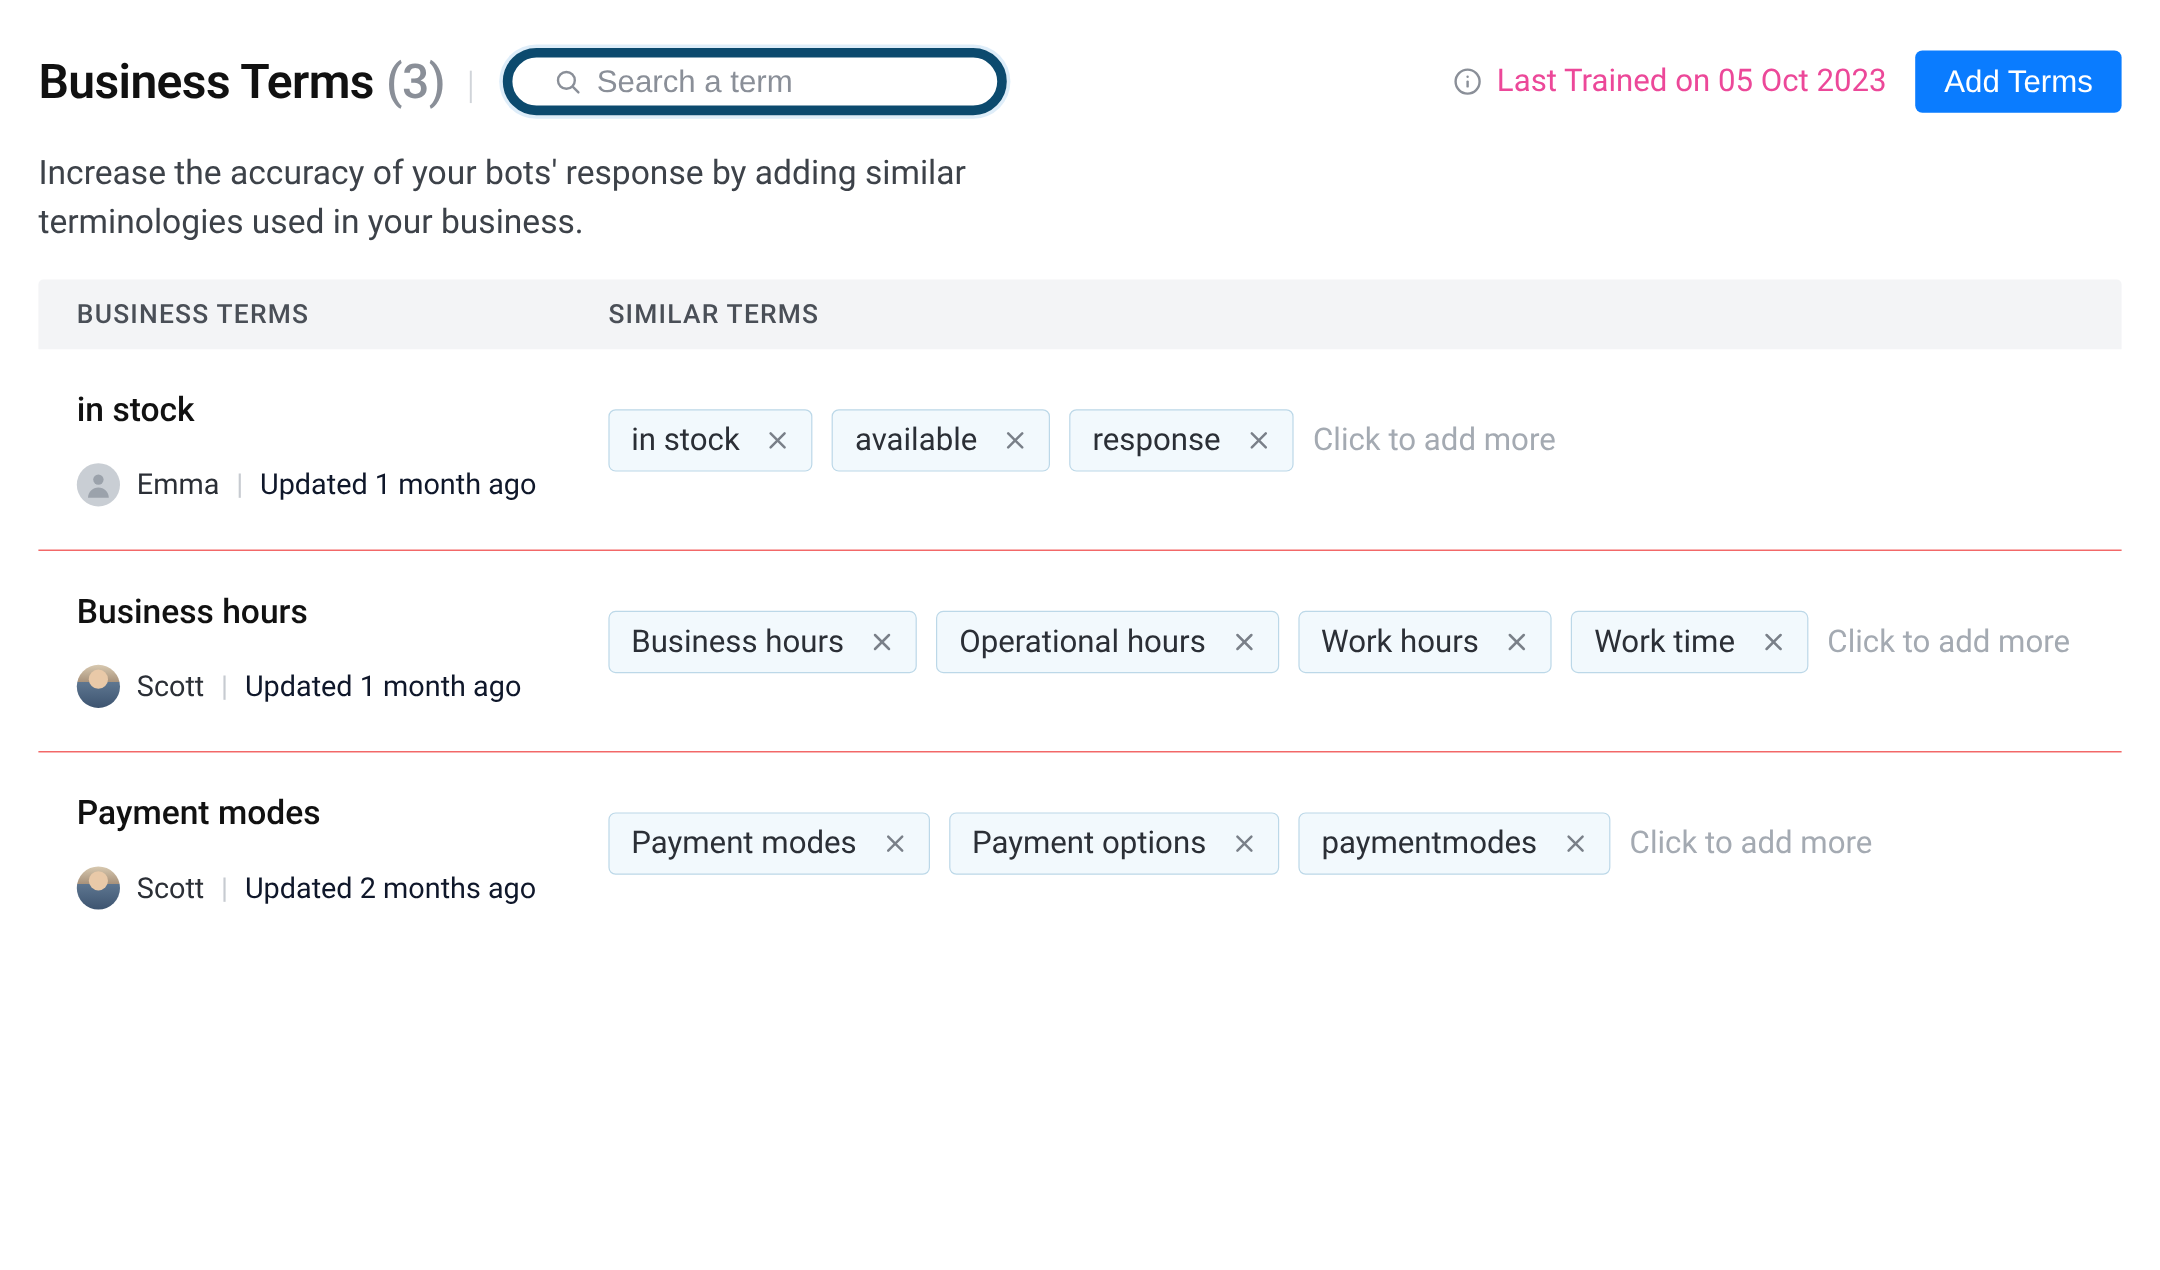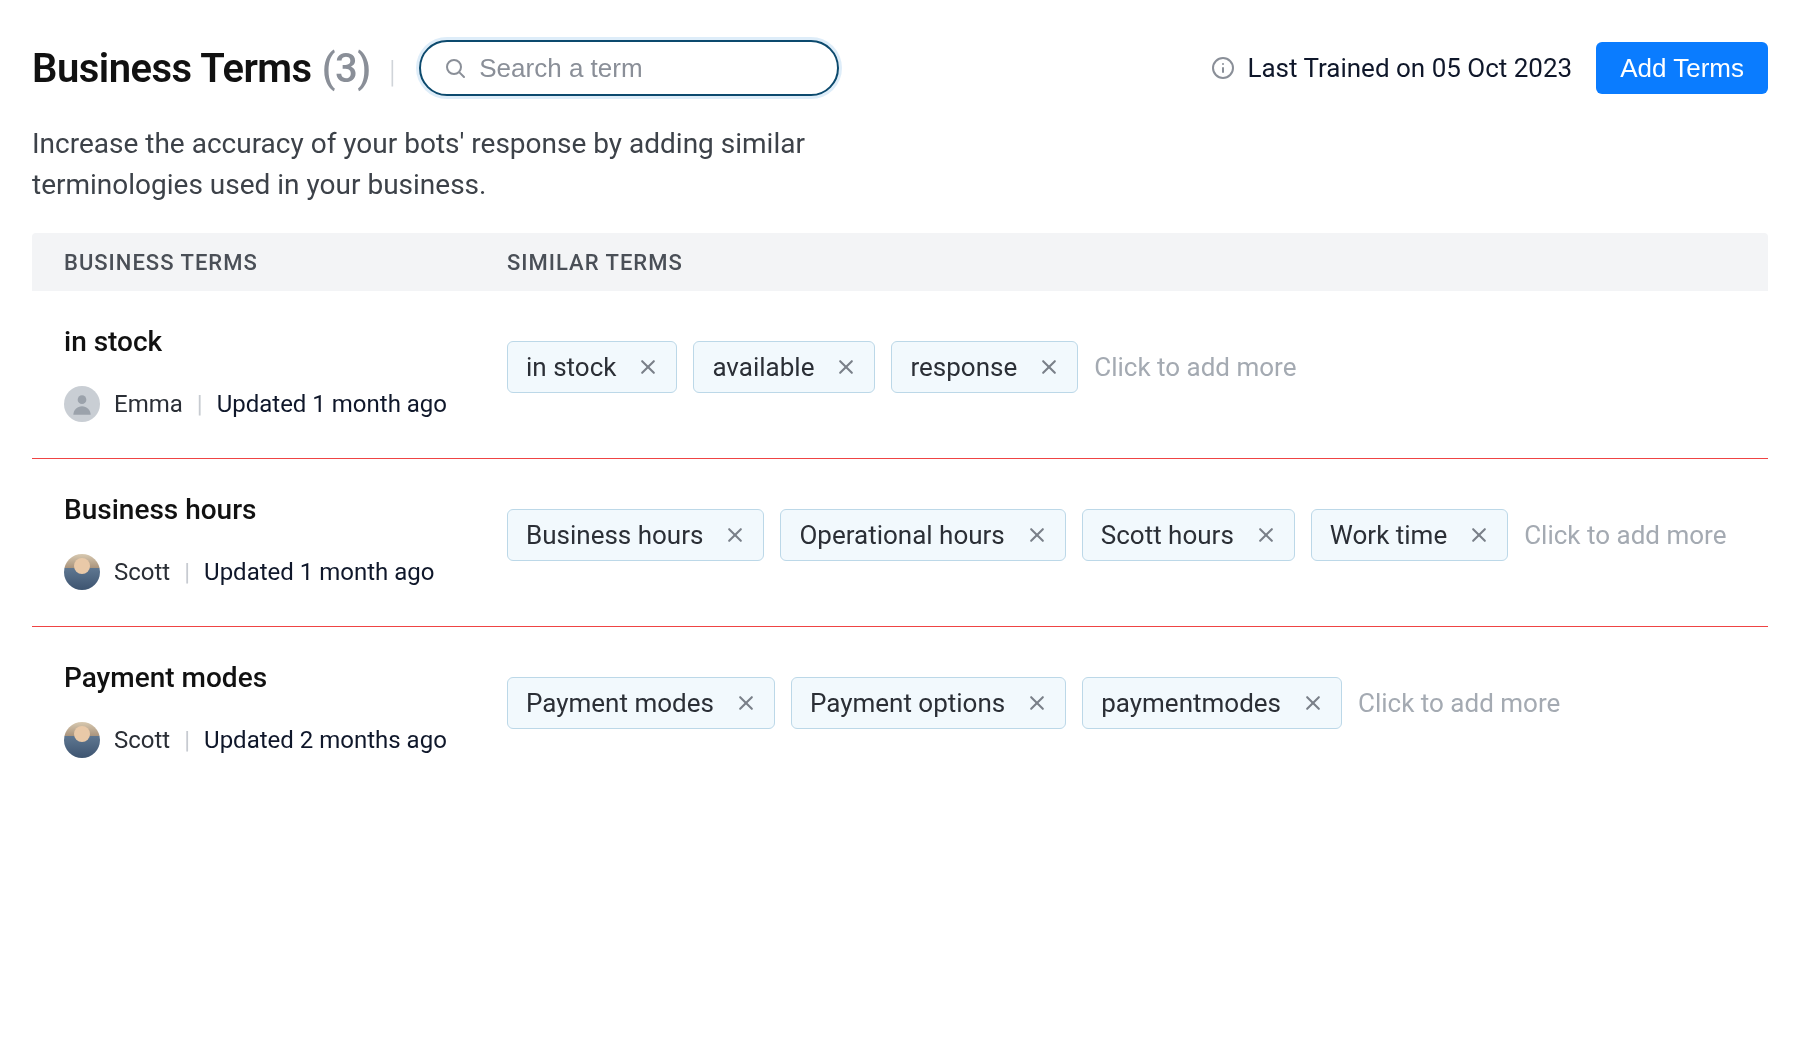--- a/index.html
+++ b/index.html
@@ -32,45 +32,45 @@
   .title-sep {
     color: #d0d4d9;
     font-size: 32px;
     font-weight: 300;
     margin-left: 8px;
   }
 
   .search-wrap {
     display: flex;
     align-items: center;
-    border: 2px solid #0c4a6e;
+    border: 8px solid #0c4a6e;
     border-radius: 999px;
     height: 56px;
-    padding: 0 22px;
+    padding: 0 34px;
     flex: 0 0 420px;
     box-shadow: 0 0 0 3px rgba(122,182,230,0.25);
   }
   .search-wrap svg { flex-shrink: 0; }
   .search-input {
     border: none;
     outline: none;
     font-size: 26px;
     margin-left: 12px;
     width: 100%;
     color: #111;
   }
   .search-input::placeholder { color: #8a8f98; }
 
   .spacer { flex: 1; }
 
   .trained-wrap {
     display: flex;
     align-items: center;
     gap: 12px;
-    color: #0f172a;
+    color: #ec4899;
     font-size: 26px;
   }
   .trained-wrap svg { color: #8a8f98; }
 
   .add-btn {
     background: #0a7cff;
     color: #ffffff;
     font-size: 26px;
     font-weight: 500;
     border: none;
@@ -302,21 +302,21 @@
         <span class="tag">
           <span>Operational hours</span>
           <span class="x">
             <svg width="20" height="20" viewBox="0 0 24 24" fill="none" stroke="currentColor" stroke-width="2.5" stroke-linecap="round">
               <line x1="5" y1="5" x2="19" y2="19"></line>
               <line x1="19" y1="5" x2="5" y2="19"></line>
             </svg>
           </span>
         </span>
         <span class="tag">
-          <span>Scott hours</span>
+          <span>Work hours</span>
           <span class="x">
             <svg width="20" height="20" viewBox="0 0 24 24" fill="none" stroke="currentColor" stroke-width="2.5" stroke-linecap="round">
               <line x1="5" y1="5" x2="19" y2="19"></line>
               <line x1="19" y1="5" x2="5" y2="19"></line>
             </svg>
           </span>
         </span>
         <span class="tag">
           <span>Work time</span>
           <span class="x">

